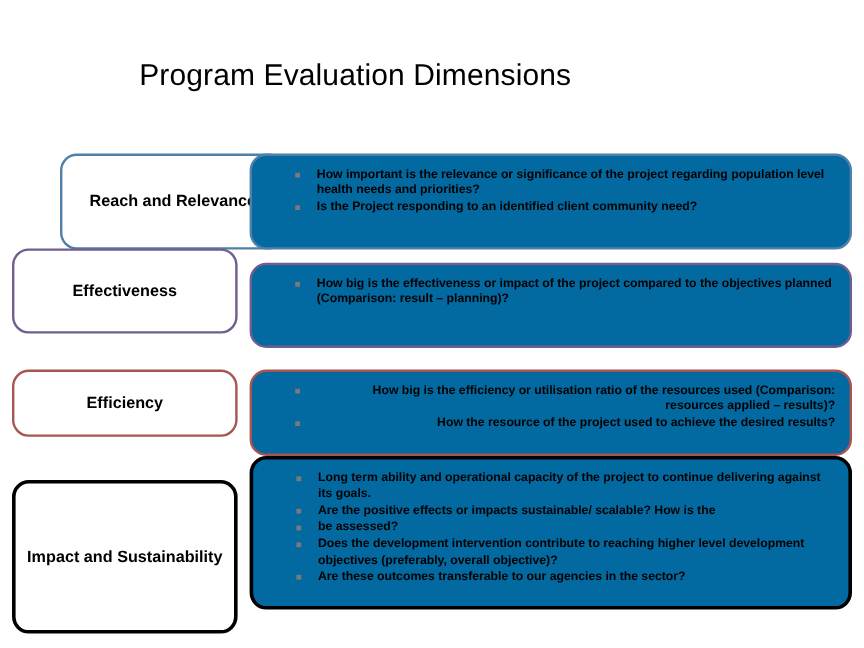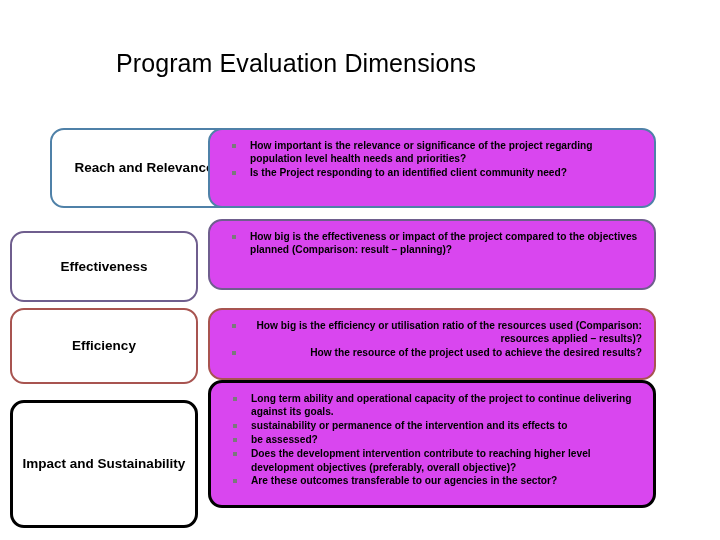--- a/index.html
+++ b/index.html
@@ -54,26 +54,26 @@
     font-size: 13.5px;
     font-weight: bold;
     color: #000000;
     line-height: 20px;
     padding: 0 8px;
   }
 
   .detail-box {
     position: absolute;
     left: 208px;
-    width: 448px;
+    width: 502px;
     box-sizing: border-box;
     border: 2px solid #4F81A8;
     border-radius: 14px;
-    background: #d946ef;
-    padding: 9px 12px 9px 4px;
+    background: #0369a1;
+    padding: 9px 12px 9px 18px;
   }
 
   .bullet-list {
     list-style: none;
     margin: 0;
     padding: 0;
   }
   .bullet-item {
     position: relative;
     padding-left: 36px;
@@ -90,24 +90,24 @@
     top: 5px;
     width: 3.5px;
     height: 3.5px;
     background: #7a7a7a;
   }
 
   
   .row-1 .label-box  { top: 128px; height: 80px; margin-left: 40px; }
   .row-1 .detail-box { top: 128px; min-height: 80px; }
 
-  .row-2 .label-box  { top: 231px; height: 71px; }
+  .row-2 .label-box  { top: 207px; height: 71px; }
   .row-2 .detail-box { top: 219px; min-height: 71px; }
 
-  .row-3 .label-box  { top: 308px; height: 76px; }
+  .row-3 .label-box  { top: 308px; height: 56px; }
   .row-3 .detail-box { top: 308px; min-height: 72px; text-align: right; }
 
   .row-4 .label-box  { top: 400px; height: 128px; }
   .row-4 .detail-box { top: 380px; min-height: 128px; }
 
   
   .c-blue   { border-color: #4F81A8; }
   .c-purple { border-color: #6F5E8E; }
   .c-red    { border-color: #A85450; }
   .c-black  { border-color: #000000; border-width: 3px; }
@@ -154,21 +154,21 @@
     </div>
   </div>
 
   <div class="row row-4">
     <div class="label-box c-black">
       <div class="label-text">Impact and Sustainability</div>
     </div>
     <div class="detail-box c-black">
       <ul class="bullet-list">
         <li class="bullet-item">Long term ability and operational capacity of the project to continue delivering against its goals.</li>
-        <li class="bullet-item">sustainability or permanence of the intervention and its effects to</li>
+        <li class="bullet-item">Are the positive effects or impacts sustainable/ scalable? How is the</li>
         <li class="bullet-item">be assessed?</li>
         <li class="bullet-item">Does the development intervention contribute to reaching higher level development objectives (preferably, overall objective)?</li>
         <li class="bullet-item">Are these outcomes transferable to our agencies in the sector?</li>
       </ul>
     </div>
   </div>
 
 </div>
 
 </body></html>

